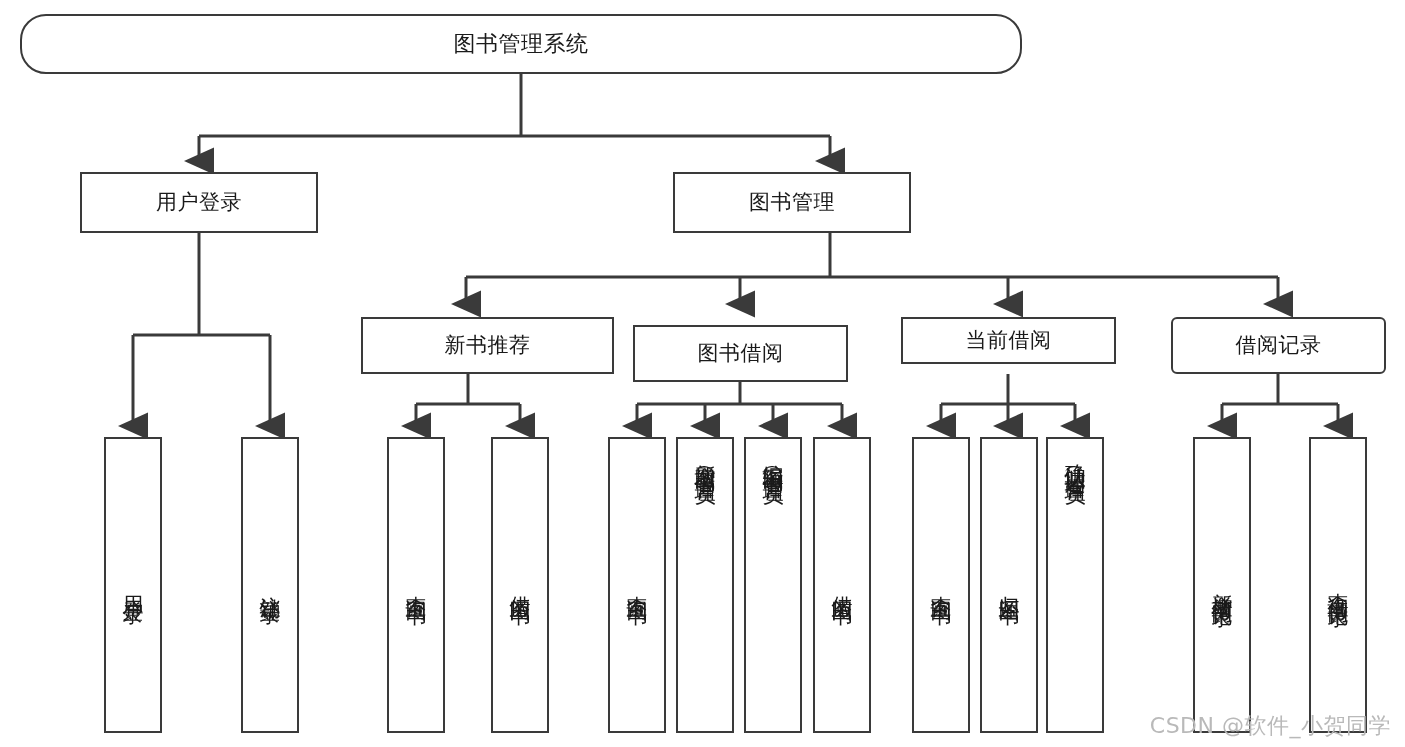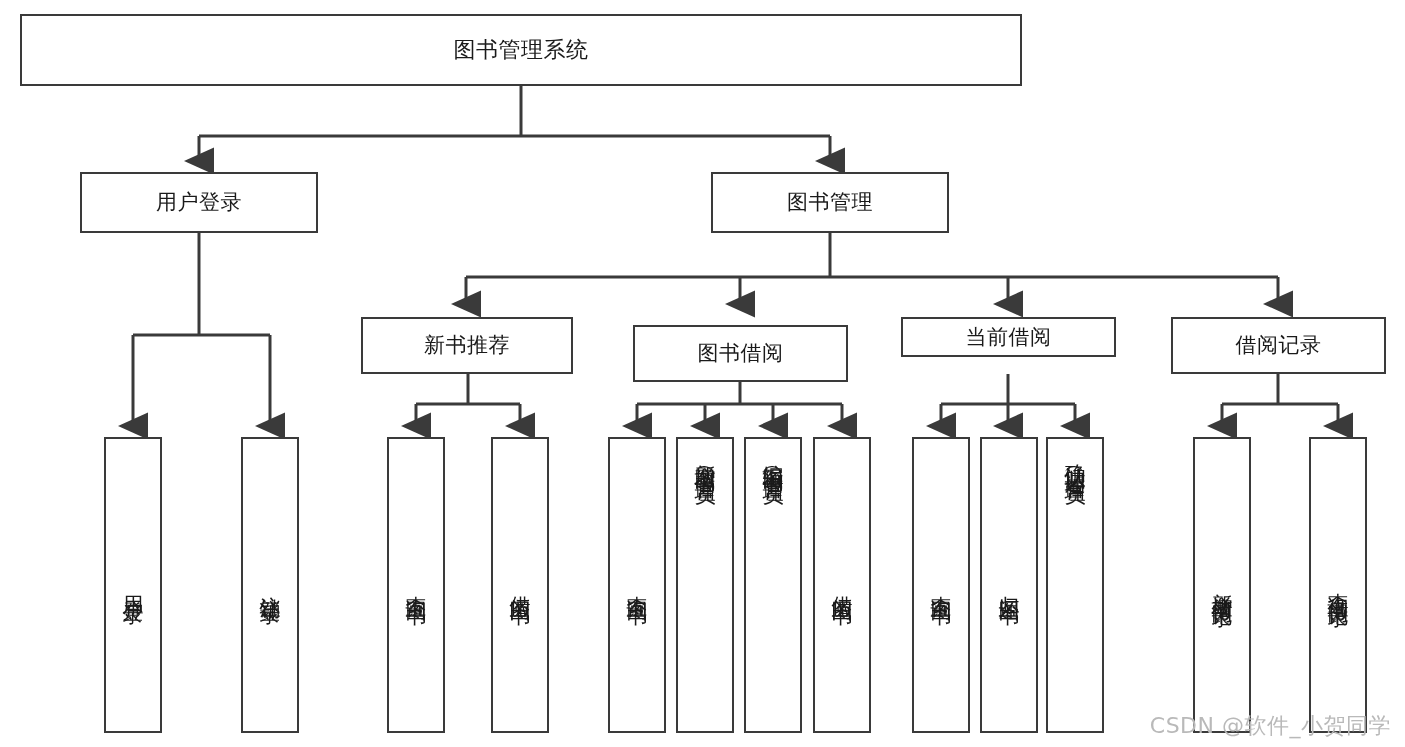--- a/index.html
+++ b/index.html
@@ -128,45 +128,45 @@
       <path d="M1075,404 L1075,425" marker-end="url(#arrow)"></path>
 
       <path d="M1278,374 L1278,404"></path>
       <path d="M1222,404 L1338,404"></path>
       <path d="M1222,404 L1222,425" marker-end="url(#arrow)"></path>
       <path d="M1338,404 L1338,425" marker-end="url(#arrow)"></path>
 
     </g>
   </svg>
 
-  <div class="node horiz root" style="left:20px; top:14px; width:1002px; height:72px;">
+  <div class="node horiz root" style="left:20px; top:14px; width:1002px; height:60px;border-radius:26px;">
     <span class="label">图书管理系统</span>
   </div>
 
   <div class="node horiz" style="left:80px; top:172px; width:238px; height:61px;">
     <span class="label">用户登录</span>
   </div>
 
-  <div class="node horiz" style="left:711px; top:172px; width:238px; height:61px;align-items:center;">
+  <div class="node horiz" style="left:673px; top:172px; width:238px; height:61px;align-items:center;">
     <span class="label">图书管理</span>
   </div>
 
-  <div class="node horiz" style="left:361px; top:317px; width:212px; height:57px;">
+  <div class="node horiz" style="left:361px; top:317px; width:253px; height:57px;">
     <span class="label">新书推荐</span>
   </div>
 
   <div class="node horiz" style="left:633px; top:325px; width:215px; height:57px;">
     <span class="label">图书借阅</span>
   </div>
 
-  <div class="node horiz" style="left:901px; top:317px; width:215px; height:40px;">
+  <div class="node horiz" style="left:901px; top:317px; width:215px; height:47px;">
     <span class="label">当前借阅</span>
   </div>
 
-  <div class="node horiz" style="left:1171px; top:317px; width:215px; height:57px;">
+  <div class="node horiz" style="left:1171px; top:317px; width:215px; height:57px;border-radius:6px;">
     <span class="label">借阅记录</span>
   </div>
 
   <div class="node vert centered" style="left:104px; top:437px; width:58px; height:296px;">
     <span class="label">用户登录</span>
   </div>
 
   <div class="node vert centered" style="left:241px; top:437px; width:58px; height:296px;">
     <span class="label">注销登录</span>
   </div>

